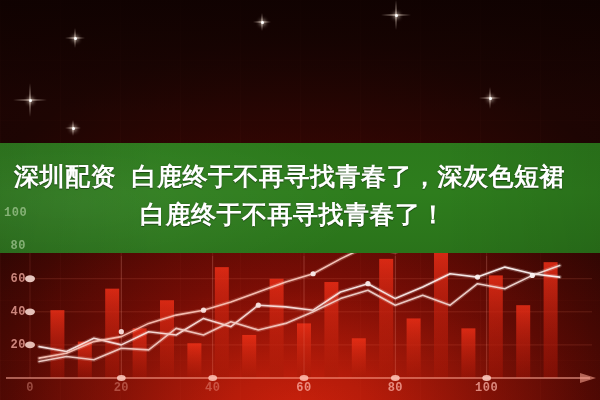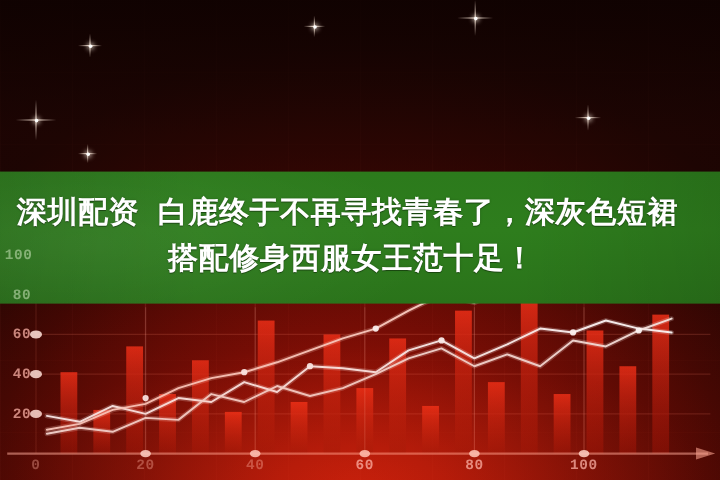--- a/index.html
+++ b/index.html
@@ -280,21 +280,21 @@
         <div class="h" style="width: 12px;"></div>
         <div class="v" style="height: 12px;"></div>
         <div class="core"></div>
       </div>
     </div>
 
   <div class="headline-band"></div>
 
   <div class="headline-text">
     <div class="hl-line l1">深圳配资 白鹿终于不再寻找青春了，深灰色短裙</div>
-    <div class="hl-line l2">搭配修身西服女王范十足！</div>
+    <div class="hl-line l2">白鹿终于不再寻找青春了！</div>
   </div>
 
   <div id="axis-labels">
       <div class="axis-label red" style="left: 4px; top: 337.909px; width: 22px; text-align: right;">20</div>
       <div class="axis-label red" style="left: 4px; top: 304.818px; width: 22px; text-align: right;">40</div>
       <div class="axis-label red" style="left: 4px; top: 271.727px; width: 22px; text-align: right;">60</div>
       <div class="axis-label green" style="left: 4px; top: 238.636px; width: 22px; text-align: right;">80</div>
       <div class="axis-label green" style="left: 4px; top: 205.545px; width: 22px; text-align: right;">100</div>
       <div class="axis-label dim" style="left: 16px; top: 381px; width: 28px; text-align: center;">0</div>
       <div class="axis-label dim" style="left: 107.333px; top: 381px; width: 28px; text-align: center;">20</div>

